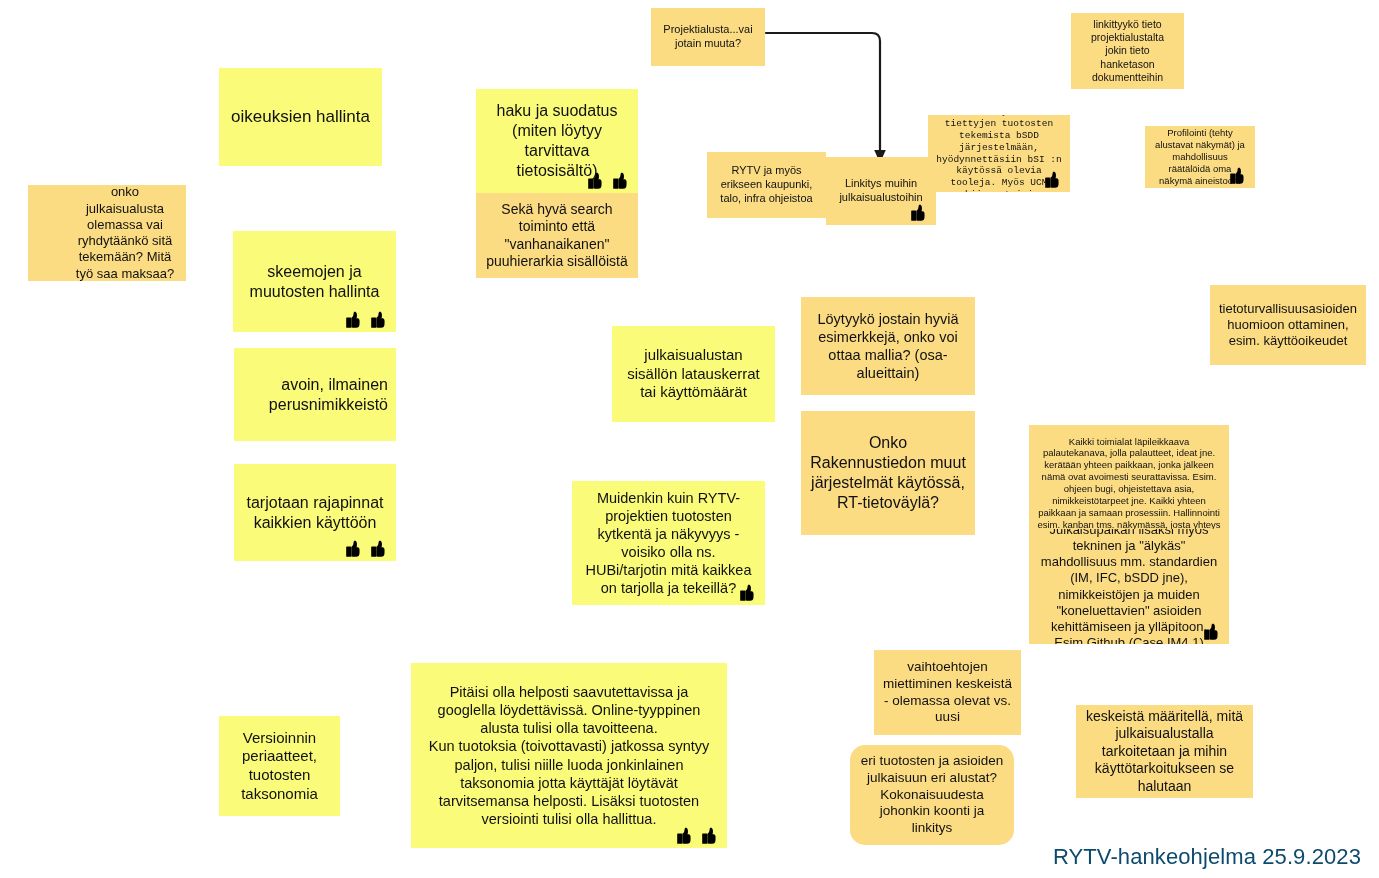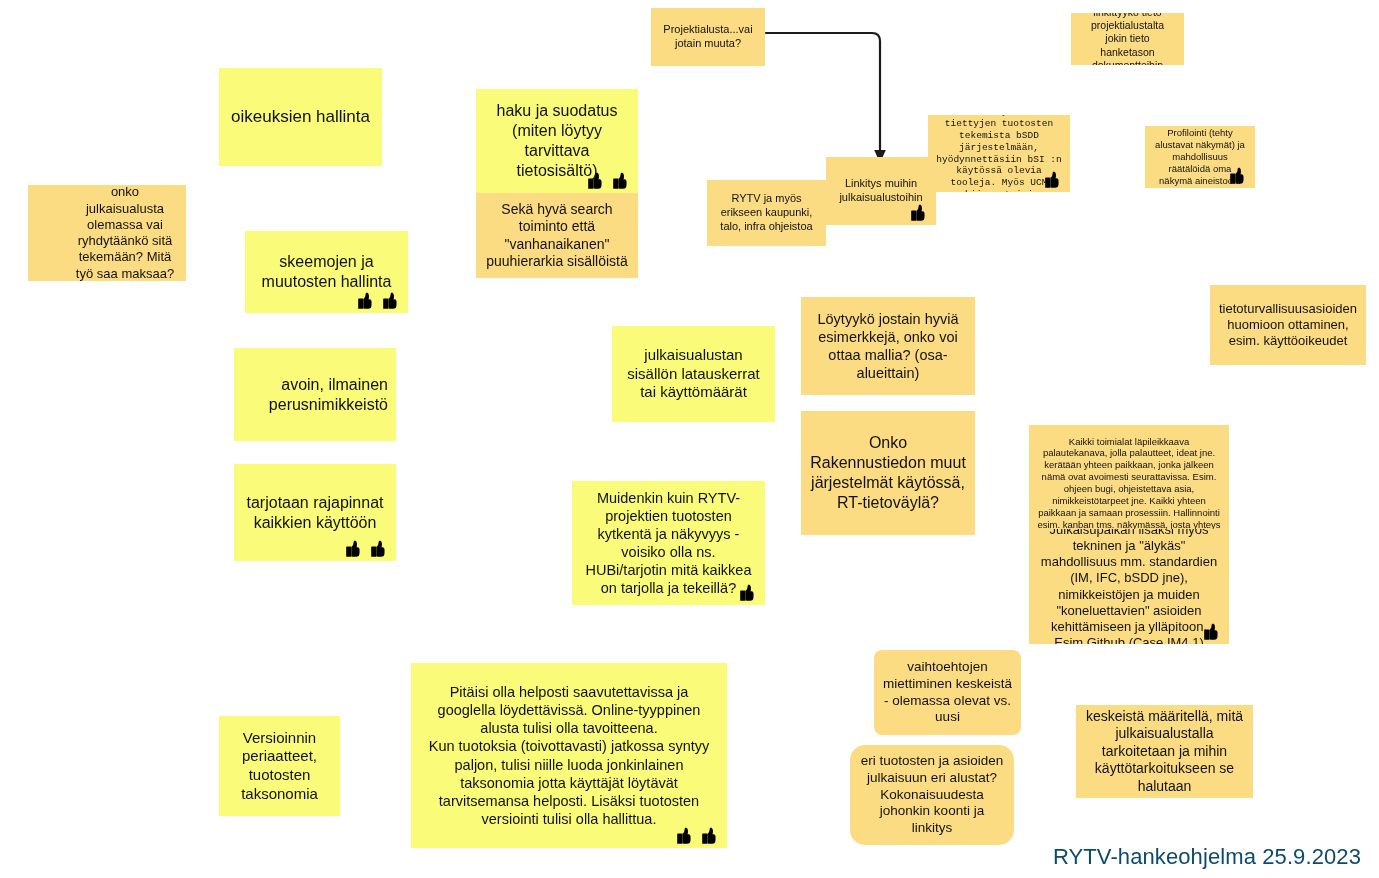--- a/index.html
+++ b/index.html
@@ -67,21 +67,21 @@
     <path d="M 880 163 L 874.2 150 L 885.8 150 Z" fill="#1a1a1a"></path>
   </svg>
 
   <div id="notes-layer">
       <div class="note peach" style="left: 28px; top: 185px; width: 158px; height: 96px; font-size: 13px; padding-left: 44px;">
         <span class="txt">onko julkaisualusta olemassa vai ryhdytäänkö sitä tekemään? Mitä työ saa maksaa?</span>
       </div>
       <div class="note yellow" style="left: 219px; top: 68px; width: 163px; height: 98px; font-size: 17px;">
         <span class="txt">oikeuksien hallinta</span>
       </div>
-      <div class="note yellow" style="left: 233px; top: 231px; width: 163px; height: 82px; font-size: 16px; margin-left: 12px;">
+      <div class="note yellow" style="left: 233px; top: 231px; width: 163px; height: 101px; font-size: 16px;">
         <span class="txt">skeemojen ja muutosten hallinta</span>
         <span class="votes" style="right: 10px; bottom: 4px;">
           <span class="thumb">
             <svg viewBox="0 0 24 27" xmlns="http://www.w3.org/2000/svg" aria-hidden="true">
               <path fill="currentColor" d="M14.6 0.6c-1.3 0.1-2.1 1.3-2.4 2.6-0.3 1.5-0.2 3.1-0.9 4.5-0.6 1.2-1.7 2-2.6 3 l0 15.7 c2.6 0.4 5.2 0.6 7.8 0.3 1.6-0.2 3.3-0.7 4.2-2 0.8-1.1 0.8-2.6 0.9-4 0.1-2 0.2-4 0-6 -0.1-1-0.4-2.1-1.3-2.6-1-0.6-2.3-0.4-3.4-0.4 0.4-1.9 0.9-3.9 0.6-5.9 -0.2-1.6-0.6-3.5-2-4.5 -0.3-0.2-0.6-0.3-0.9-0.3z M1.2 10.2 c-0.6 0-0.9 0.6-0.9 1.2 l0 14.3 c0 0.6 0.4 1.1 1 1.1 l6 0 c0.6 0 1-0.5 1-1.1 l0-14.3 c0-0.6-0.4-1.2-1-1.2 z"></path>
             </svg>
           </span>
           <span class="thumb">
             <svg viewBox="0 0 24 27" xmlns="http://www.w3.org/2000/svg" aria-hidden="true">
               <path fill="currentColor" d="M14.6 0.6c-1.3 0.1-2.1 1.3-2.4 2.6-0.3 1.5-0.2 3.1-0.9 4.5-0.6 1.2-1.7 2-2.6 3 l0 15.7 c2.6 0.4 5.2 0.6 7.8 0.3 1.6-0.2 3.3-0.7 4.2-2 0.8-1.1 0.8-2.6 0.9-4 0.1-2 0.2-4 0-6 -0.1-1-0.4-2.1-1.3-2.6-1-0.6-2.3-0.4-3.4-0.4 0.4-1.9 0.9-3.9 0.6-5.9 -0.2-1.6-0.6-3.5-2-4.5 -0.3-0.2-0.6-0.3-0.9-0.3z M1.2 10.2 c-0.6 0-0.9 0.6-0.9 1.2 l0 14.3 c0 0.6 0.4 1.1 1 1.1 l6 0 c0.6 0 1-0.5 1-1.1 l0-14.3 c0-0.6-0.4-1.2-1-1.2 z"></path>
@@ -124,21 +124,21 @@
             </svg>
           </span>
         </span>
       </div>
       <div class="note peach" style="left: 476px; top: 193px; width: 162px; height: 85px; font-size: 14px;">
         <span class="txt">Sekä hyvä search toiminto että "vanhanaikanen" puuhierarkia sisällöistä</span>
       </div>
       <div class="note peach" style="left: 651px; top: 8px; width: 114px; height: 58px; font-size: 11px;">
         <span class="txt">Projektialusta...vai jotain muuta?</span>
       </div>
-      <div class="note peach" style="left: 707px; top: 152px; width: 119px; height: 66px; font-size: 11px; margin-top: 28px;">
+      <div class="note peach" style="left: 707px; top: 152px; width: 119px; height: 66px; font-size: 11px;">
         <span class="txt">RYTV ja myös erikseen kaupunki, talo, infra ohjeistoa</span>
       </div>
       <div class="note peach" style="left: 826px; top: 157px; width: 110px; height: 68px; font-size: 11px;">
         <span class="txt">Linkitys muihin julkaisualustoihin</span>
         <span class="votes" style="right: 10px; bottom: 4px;">
           <span class="thumb">
             <svg viewBox="0 0 24 27" xmlns="http://www.w3.org/2000/svg" aria-hidden="true">
               <path fill="currentColor" d="M14.6 0.6c-1.3 0.1-2.1 1.3-2.4 2.6-0.3 1.5-0.2 3.1-0.9 4.5-0.6 1.2-1.7 2-2.6 3 l0 15.7 c2.6 0.4 5.2 0.6 7.8 0.3 1.6-0.2 3.3-0.7 4.2-2 0.8-1.1 0.8-2.6 0.9-4 0.1-2 0.2-4 0-6 -0.1-1-0.4-2.1-1.3-2.6-1-0.6-2.3-0.4-3.4-0.4 0.4-1.9 0.9-3.9 0.6-5.9 -0.2-1.6-0.6-3.5-2-4.5 -0.3-0.2-0.6-0.3-0.9-0.3z M1.2 10.2 c-0.6 0-0.9 0.6-0.9 1.2 l0 14.3 c0 0.6 0.4 1.1 1 1.1 l6 0 c0.6 0 1-0.5 1-1.1 l0-14.3 c0-0.6-0.4-1.2-1-1.2 z"></path>
             </svg>
           </span>
@@ -147,21 +147,21 @@
       <div class="note peach" style="left: 928px; top: 115px; width: 142px; height: 77px; font-size: 9.5px; font-family: Liberation Mono, monospace;">
         <span class="txt">Miettiä myös esim tiettyjen tuotosten tekemista bSDD järjestelmään, hyödynnettäsiin bSI :n käytössä olevia tooleja. Myös UCM kiinnostaisi</span>
         <span class="votes" style="right: 10px; bottom: 4px;">
           <span class="thumb">
             <svg viewBox="0 0 24 27" xmlns="http://www.w3.org/2000/svg" aria-hidden="true">
               <path fill="currentColor" d="M14.6 0.6c-1.3 0.1-2.1 1.3-2.4 2.6-0.3 1.5-0.2 3.1-0.9 4.5-0.6 1.2-1.7 2-2.6 3 l0 15.7 c2.6 0.4 5.2 0.6 7.8 0.3 1.6-0.2 3.3-0.7 4.2-2 0.8-1.1 0.8-2.6 0.9-4 0.1-2 0.2-4 0-6 -0.1-1-0.4-2.1-1.3-2.6-1-0.6-2.3-0.4-3.4-0.4 0.4-1.9 0.9-3.9 0.6-5.9 -0.2-1.6-0.6-3.5-2-4.5 -0.3-0.2-0.6-0.3-0.9-0.3z M1.2 10.2 c-0.6 0-0.9 0.6-0.9 1.2 l0 14.3 c0 0.6 0.4 1.1 1 1.1 l6 0 c0.6 0 1-0.5 1-1.1 l0-14.3 c0-0.6-0.4-1.2-1-1.2 z"></path>
             </svg>
           </span>
         </span>
       </div>
-      <div class="note peach" style="left: 1071px; top: 13px; width: 113px; height: 52px; font-size: 10.5px;">
+      <div class="note peach" style="left: 1071px; top: 13px; width: 113px; height: 76px; font-size: 10.5px;">
         <span class="txt">linkittyykö tieto projektialustalta jokin tieto hanketason dokumentteihin</span>
       </div>
       <div class="note peach" style="left: 1145px; top: 126px; width: 110px; height: 62px; font-size: 9.5px;">
         <span class="txt">Profilointi (tehty alustavat näkymät) ja mahdollisuus räätälöidä oma näkymä aineistoon.</span>
         <span class="votes" style="right: 10px; bottom: 4px;">
           <span class="thumb">
             <svg viewBox="0 0 24 27" xmlns="http://www.w3.org/2000/svg" aria-hidden="true">
               <path fill="currentColor" d="M14.6 0.6c-1.3 0.1-2.1 1.3-2.4 2.6-0.3 1.5-0.2 3.1-0.9 4.5-0.6 1.2-1.7 2-2.6 3 l0 15.7 c2.6 0.4 5.2 0.6 7.8 0.3 1.6-0.2 3.3-0.7 4.2-2 0.8-1.1 0.8-2.6 0.9-4 0.1-2 0.2-4 0-6 -0.1-1-0.4-2.1-1.3-2.6-1-0.6-2.3-0.4-3.4-0.4 0.4-1.9 0.9-3.9 0.6-5.9 -0.2-1.6-0.6-3.5-2-4.5 -0.3-0.2-0.6-0.3-0.9-0.3z M1.2 10.2 c-0.6 0-0.9 0.6-0.9 1.2 l0 14.3 c0 0.6 0.4 1.1 1 1.1 l6 0 c0.6 0 1-0.5 1-1.1 l0-14.3 c0-0.6-0.4-1.2-1-1.2 z"></path>
             </svg>
           </span>
@@ -218,21 +218,21 @@
               <path fill="currentColor" d="M14.6 0.6c-1.3 0.1-2.1 1.3-2.4 2.6-0.3 1.5-0.2 3.1-0.9 4.5-0.6 1.2-1.7 2-2.6 3 l0 15.7 c2.6 0.4 5.2 0.6 7.8 0.3 1.6-0.2 3.3-0.7 4.2-2 0.8-1.1 0.8-2.6 0.9-4 0.1-2 0.2-4 0-6 -0.1-1-0.4-2.1-1.3-2.6-1-0.6-2.3-0.4-3.4-0.4 0.4-1.9 0.9-3.9 0.6-5.9 -0.2-1.6-0.6-3.5-2-4.5 -0.3-0.2-0.6-0.3-0.9-0.3z M1.2 10.2 c-0.6 0-0.9 0.6-0.9 1.2 l0 14.3 c0 0.6 0.4 1.1 1 1.1 l6 0 c0.6 0 1-0.5 1-1.1 l0-14.3 c0-0.6-0.4-1.2-1-1.2 z"></path>
             </svg>
           </span>
           <span class="thumb">
             <svg viewBox="0 0 24 27" xmlns="http://www.w3.org/2000/svg" aria-hidden="true">
               <path fill="currentColor" d="M14.6 0.6c-1.3 0.1-2.1 1.3-2.4 2.6-0.3 1.5-0.2 3.1-0.9 4.5-0.6 1.2-1.7 2-2.6 3 l0 15.7 c2.6 0.4 5.2 0.6 7.8 0.3 1.6-0.2 3.3-0.7 4.2-2 0.8-1.1 0.8-2.6 0.9-4 0.1-2 0.2-4 0-6 -0.1-1-0.4-2.1-1.3-2.6-1-0.6-2.3-0.4-3.4-0.4 0.4-1.9 0.9-3.9 0.6-5.9 -0.2-1.6-0.6-3.5-2-4.5 -0.3-0.2-0.6-0.3-0.9-0.3z M1.2 10.2 c-0.6 0-0.9 0.6-0.9 1.2 l0 14.3 c0 0.6 0.4 1.1 1 1.1 l6 0 c0.6 0 1-0.5 1-1.1 l0-14.3 c0-0.6-0.4-1.2-1-1.2 z"></path>
             </svg>
           </span>
         </span>
       </div>
-      <div class="note peach" style="left: 874px; top: 650px; width: 147px; height: 85px; font-size: 13.5px; border-radius: 8px;">
+      <div class="note peach" style="left: 874px; top: 650px; width: 147px; height: 85px; font-size: 13.5px;">
         <span class="txt">vaihtoehtojen miettiminen keskeistä - olemassa olevat vs. uusi</span>
       </div>
       <div class="note peach" style="left: 850px; top: 745px; width: 164px; height: 100px; font-size: 13.5px; border-radius: 15px;">
         <span class="txt">eri tuotosten ja asioiden julkaisuun eri alustat? Kokonaisuudesta johonkin koonti ja linkitys</span>
       </div>
       <div class="note peach" style="left: 1076px; top: 705px; width: 177px; height: 93px; font-size: 14px;">
         <span class="txt">keskeistä määritellä, mitä julkaisualustalla tarkoitetaan ja mihin käyttötarkoitukseen se halutaan</span>
       </div>
     </div>
 

